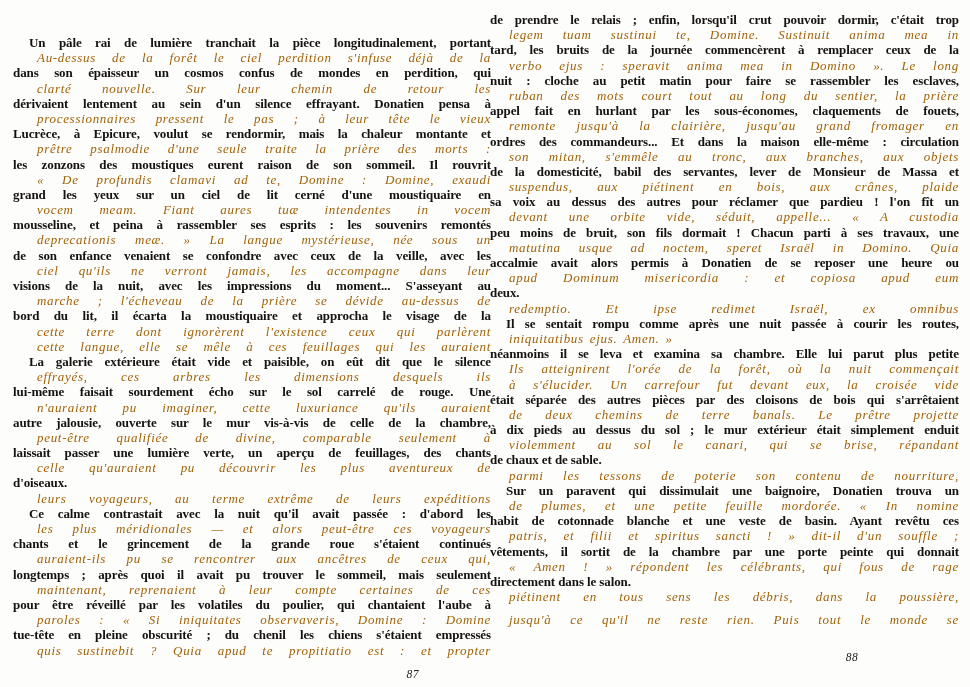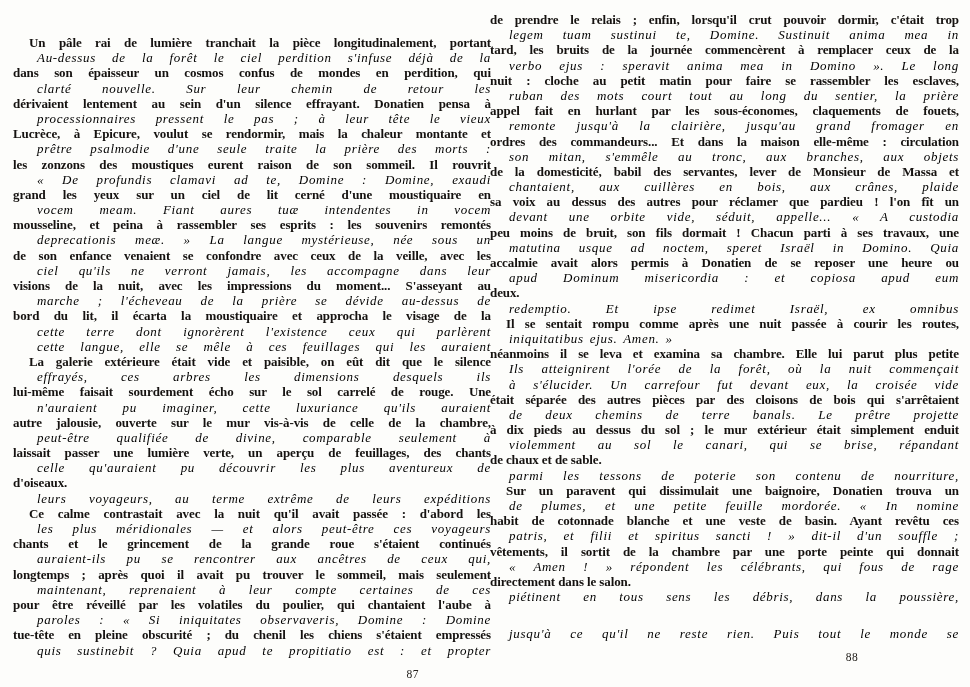--- a/index.html
+++ b/index.html
@@ -29,36 +29,37 @@
     overflow: hidden;
   }
   .r {
     font-weight: bold;
     color: #151210;
     letter-spacing: -0.1px;
   }
   .i {
     font-style: italic;
     font-weight: normal;
-    color: #000000;
+    color: #a16207;
     padding-left: 24px;
     letter-spacing: 0.7px;
     word-spacing: 2px;
   }
   #page-right .i { padding-left: 19px; }
   .ind { text-indent: 16px; }
   .nj  { text-align-last: left; }
-  .gap { margin-top: 22px; font-style: italic; }
+  .gap { margin-top: 8px; font-style: italic; }
   .pagenum {
     position: absolute;
     width: 30px;
     text-align: center;
     font-size: 11.5px;
     color: #23201c;
     letter-spacing: 0.5px;
+    font-style: italic;
   }
   #pagenum-left  { left: 389px; top: 668px; text-align: right; }
   #pagenum-right { left: 837px; top: 651px; }
 </style>
 </head>
 <body>
 
 <div id="spread">
   <div id="page-left" class="page">
       <div class="ln r ind">Un pâle rai de lumière tranchait la pièce longitudinalement, portant</div>
@@ -108,21 +109,21 @@
       <div class="ln i">legem tuam sustinui te, Domine. Sustinuit anima mea in</div>
       <div class="ln r">tard, les bruits de la journée commencèrent à remplacer ceux de la</div>
       <div class="ln i">verbo ejus : speravit anima mea in Domino ». Le long</div>
       <div class="ln r">nuit : cloche au petit matin pour faire se rassembler les esclaves,</div>
       <div class="ln i">ruban des mots court tout au long du sentier, la prière</div>
       <div class="ln r">appel fait en hurlant par les sous-économes, claquements de fouets,</div>
       <div class="ln i">remonte jusqu'à la clairière, jusqu'au grand fromager en</div>
       <div class="ln r">ordres des commandeurs... Et dans la maison elle-même : circulation</div>
       <div class="ln i">son mitan, s'emmêle au tronc, aux branches, aux objets</div>
       <div class="ln r">de la domesticité, babil des servantes, lever de Monsieur de Massa et</div>
-      <div class="ln i">chantaient, aux cuillères en bois, aux crânes, plaide</div>
+      <div class="ln i">suspendus, aux piétinent en bois, aux crânes, plaide</div>
       <div class="ln r">sa voix au dessus des autres pour réclamer que pardieu ! l'on fît un</div>
       <div class="ln i">devant une orbite vide, séduit, appelle... « A custodia</div>
       <div class="ln r">peu moins de bruit, son fils dormait ! Chacun parti à ses travaux, une</div>
       <div class="ln i">matutina usque ad noctem, speret Israël in Domino. Quia</div>
       <div class="ln r">accalmie avait alors permis à Donatien de se reposer une heure ou</div>
       <div class="ln i">apud Dominum misericordia : et copiosa apud eum</div>
       <div class="ln r nj">deux.</div>
       <div class="ln i">redemptio. Et ipse redimet Israël, ex omnibus</div>
       <div class="ln r ind">Il se sentait rompu comme après une nuit passée à courir les routes,</div>
       <div class="ln i nj">iniquitatibus ejus. Amen. »</div>

